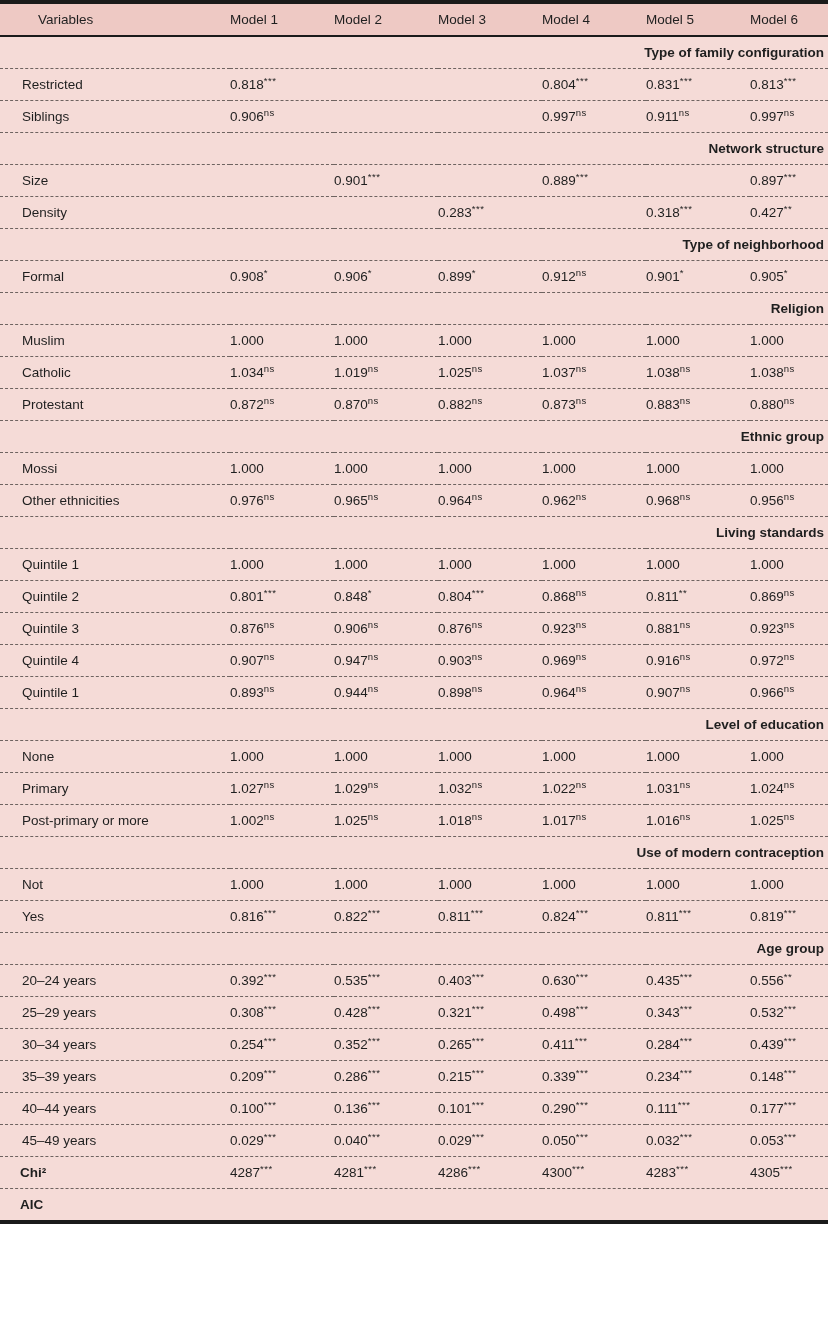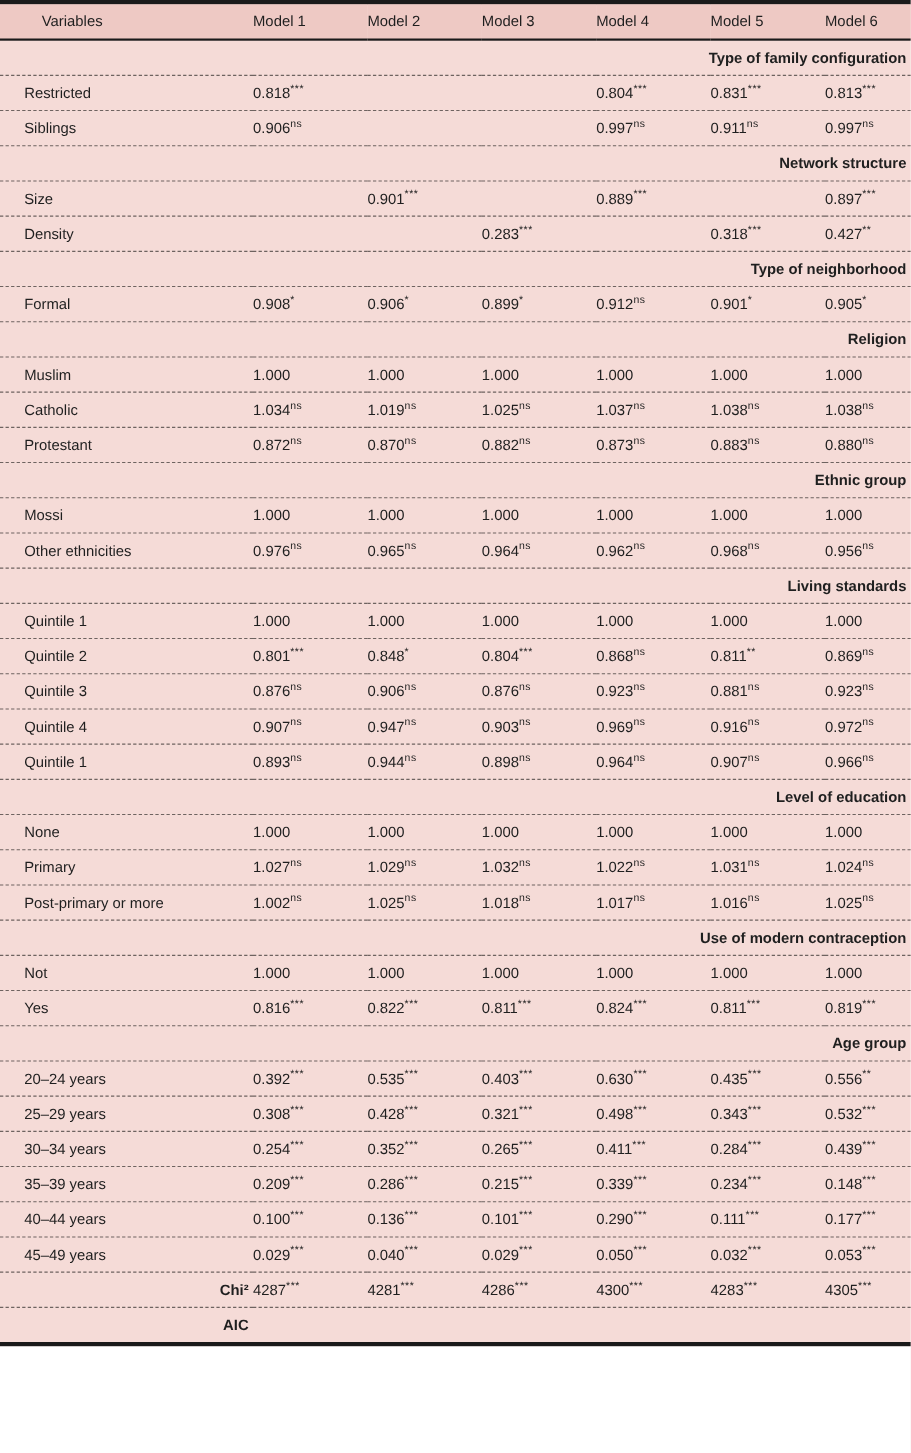--- a/index.html
+++ b/index.html
@@ -55,21 +55,20 @@
     font-weight:bold;
     padding-left:12px;
     text-align:right;
   }
   td.row-label{
     padding-left:22px;
   }
   td.footer-label{
     font-weight:bold;
     padding-left:20px;
-    text-align:right;
   }
   tr:last-child td{border-bottom:none;}
   sup{
     font-size:9.5px;
     line-height:0;
     vertical-align:super;
     letter-spacing:0.5px;
   }
 </style>
 </head>

